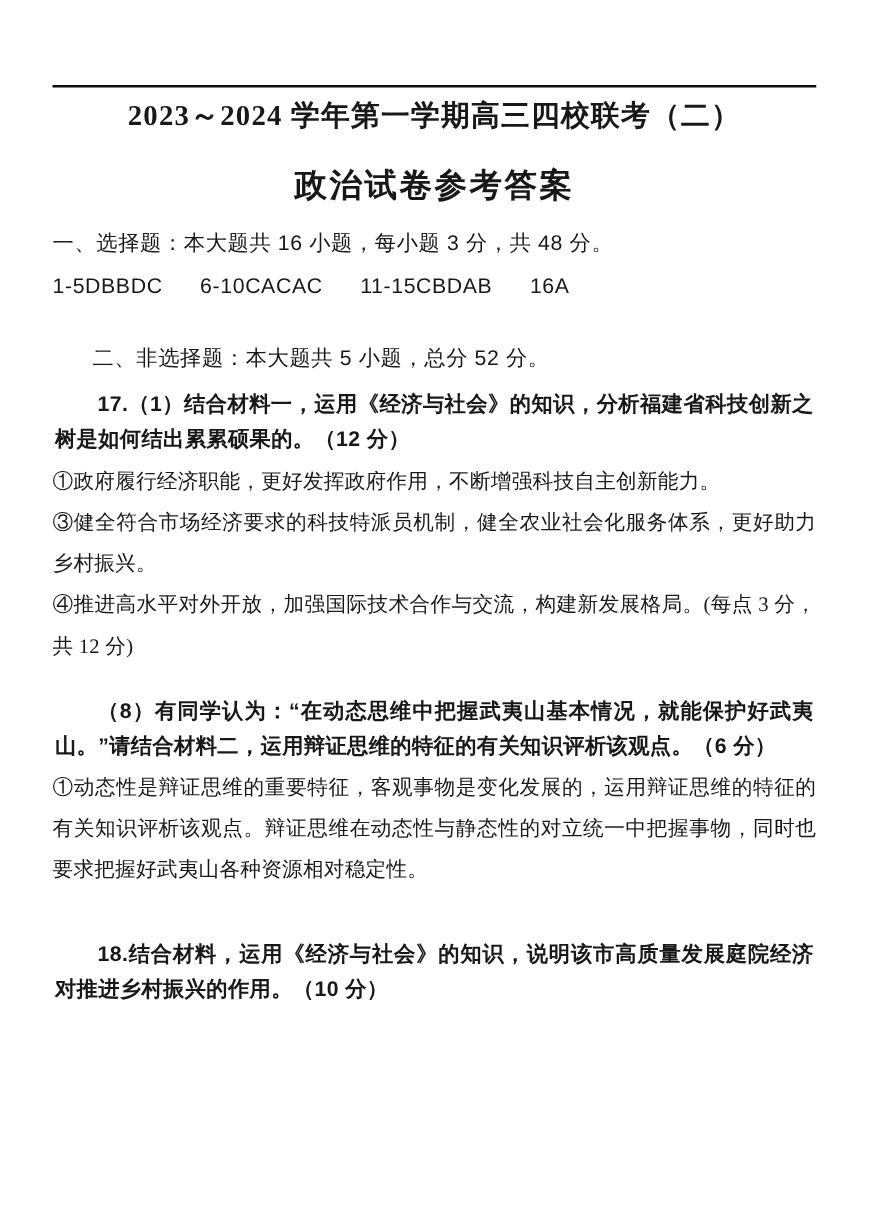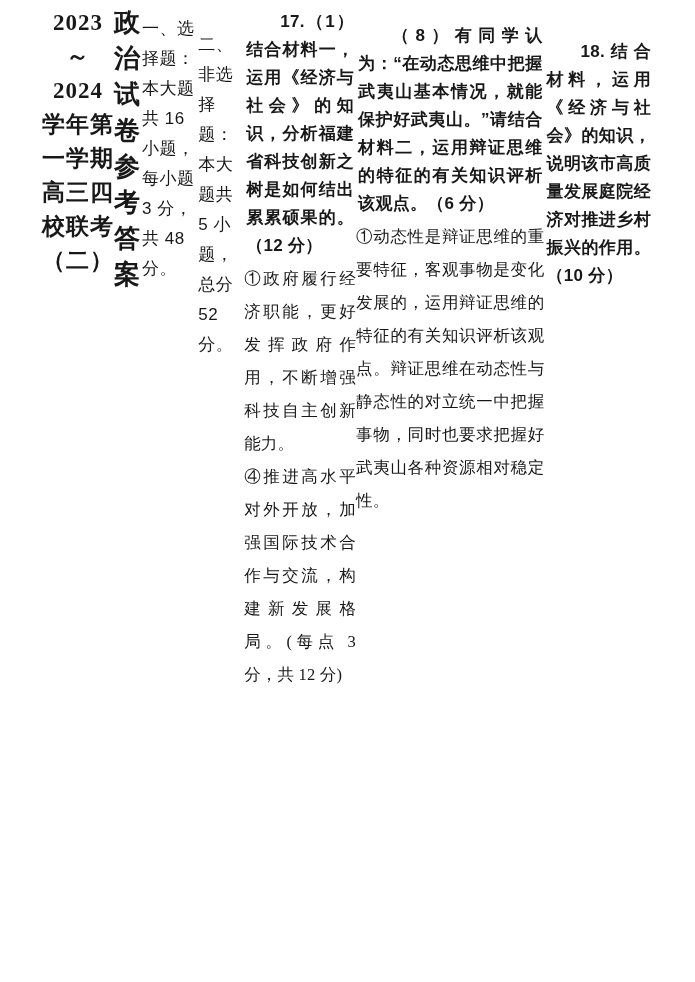--- a/index.html
+++ b/index.html
@@ -14,39 +14,39 @@
     color: #181818;
     font-family: "Liberation Serif", "DejaVu Serif", serif;
     -webkit-font-smoothing: antialiased;
   }
   .page {
     box-sizing: border-box;
     width: 695px;
     height: 982px;
     padding: 0 42px 0 42px;
     display: flex;
-    flex-direction: row;
+    flex-direction: column;
   }
   .top-rule {
     margin-top: 68px;
     height: 2px;
     background: #0d0d0d;
     flex: 0 0 auto;
   }
   .doc-title {
     margin-top: 6px;
     text-align: center;
     font-size: 23px;
     font-weight: 700;
     letter-spacing: 1px;
     line-height: 34px;
     font-family: "Liberation Serif", "DejaVu Serif", serif;
   }
   .doc-subtitle {
-    margin-top: 4px;
+    margin-top: 20px;
     text-align: center;
     font-size: 26px;
     font-weight: 800;
     letter-spacing: 2px;
     line-height: 36px;
     font-family: "Liberation Sans", "DejaVu Sans", sans-serif;
   }
   .section-heading {
     margin-top: 14px;
     font-size: 17px;
@@ -59,20 +59,21 @@
     margin-top: 6px;
     display: flex;
     gap: 30px;
     font-size: 17px;
     line-height: 26px;
     font-family: "Liberation Sans", "DejaVu Sans", sans-serif;
     letter-spacing: 0.5px;
   }
   .section-heading.second {
     margin-top: 30px;
+    margin-left: 32px;
   }
   .question {
     margin: 2px;
     margin-top: 8px;
     text-indent: 2em;
     text-align: justify;
     font-size: 17px;
     font-weight: 700;
     line-height: 28px;
     font-family: "Liberation Sans", "DejaVu Sans", sans-serif;
@@ -102,27 +103,34 @@
 <div class="page">
 
   <div class="top-rule"></div>
 
   <div class="doc-title">2023～2024 学年第一学期高三四校联考（二）</div>
 
   <div class="doc-subtitle">政治试卷参考答案</div>
 
   <div class="section-heading">一、选择题：本大题共 16 小题，每小题 3 分，共 48 分。</div>
 
+  <div class="choice-answers">
+    <span>1-5DBBDC</span>
+    <span>6-10CACAC</span>
+    <span>11-15CBDAB</span>
+    <span>16A</span>
+  </div>
 
   <div class="section-heading second">二、非选择题：本大题共 5 小题，总分 52 分。</div>
 
   <div class="q-block-17-1">
     <p class="question">17.（1）结合材料一，运用《经济与社会》的知识，分析福建省科技创新之树是如何结出累累硕果的。（12 分）</p>
     <ul class="answers">
       <li>①政府履行经济职能，更好发挥政府作用，不断增强科技自主创新能力。</li>
+      <li>③健全符合市场经济要求的科技特派员机制，健全农业社会化服务体系，更好助力乡村振兴。</li>
       <li>④推进高水平对外开放，加强国际技术合作与交流，构建新发展格局。(每点 3 分，共 12 分)</li>
     </ul>
   </div>
 
   <div class="q-block-17-2">
     <p class="question">（8）有同学认为：“在动态思维中把握武夷山基本情况，就能保护好武夷山。”请结合材料二，运用辩证思维的特征的有关知识评析该观点。（6 分）</p>
     <ul class="answers">
       <li>①动态性是辩证思维的重要特征，客观事物是变化发展的，运用辩证思维的特征的有关知识评析该观点。辩证思维在动态性与静态性的对立统一中把握事物，同时也要求把握好武夷山各种资源相对稳定性。</li>
     </ul>
   </div>

